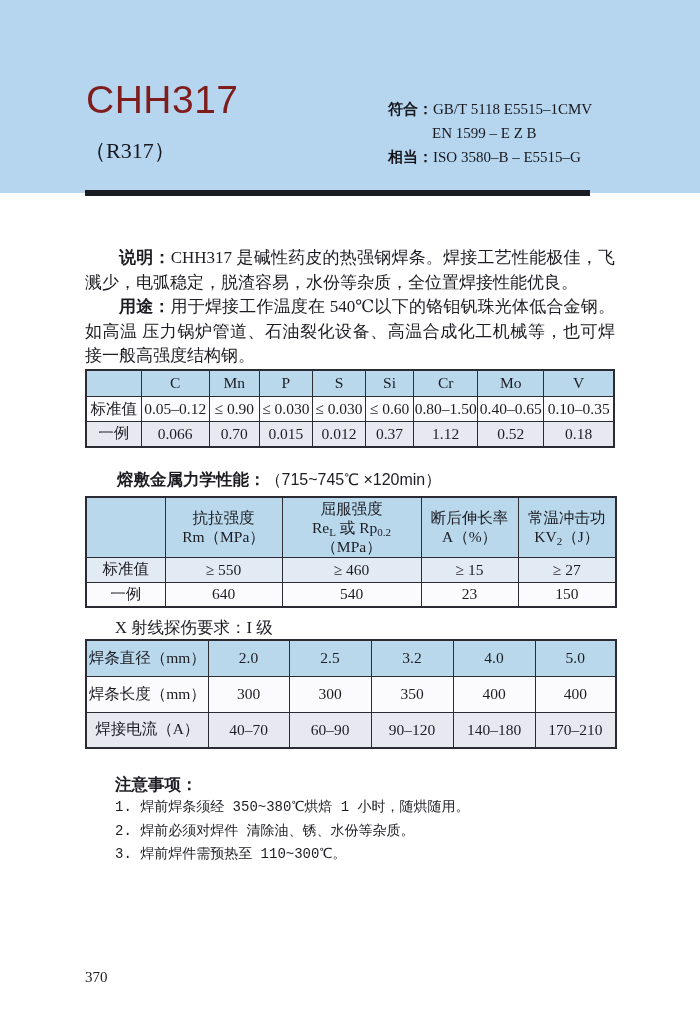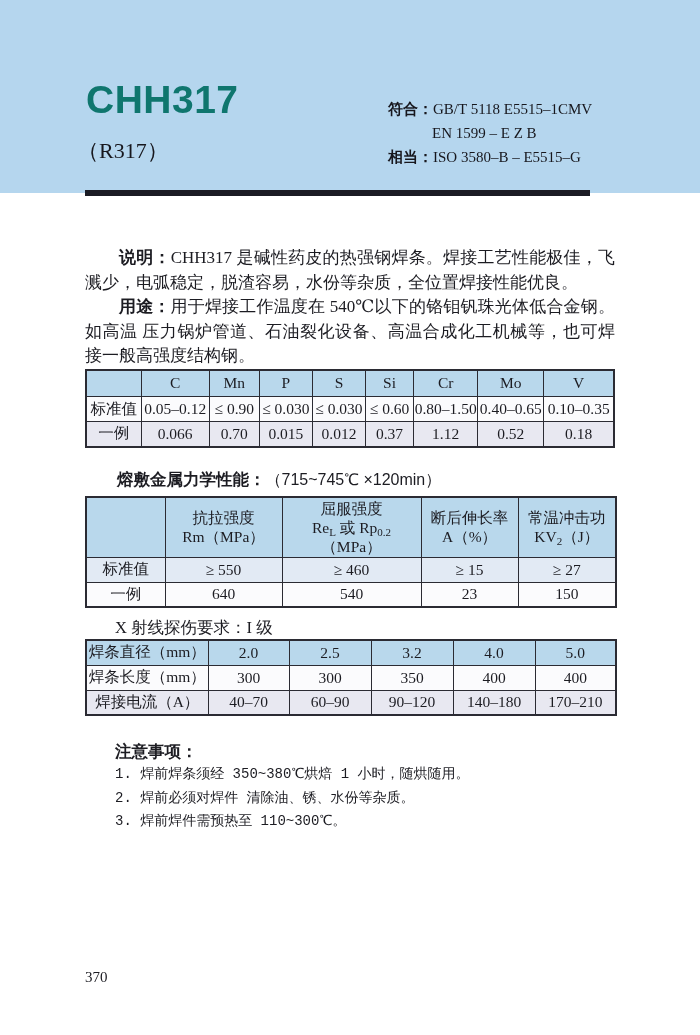--- a/index.html
+++ b/index.html
@@ -18,29 +18,29 @@
   .header-band {
     position: absolute;
     left: 0; top: 0;
     width: 700px; height: 193px;
     background: #b5d6ee;
   }
   .model-name {
     position: absolute;
     left: 86px; top: 80px;
     font-family: "Liberation Sans", "DejaVu Sans", sans-serif;
-    font-weight: 700;
+    font-weight: 400;
     font-size: 39px;
     letter-spacing: 0.5px;
-    color: #0f766e;
+    color: #7f1d1d;
     line-height: 1;
   }
   .model-alt {
     position: absolute;
-    left: 77px; top: 136px;
+    left: 84px; top: 136px;
     font-size: 22px;
     color: #17171d;
   }
   .standards {
     position: absolute;
     left: 388px; top: 97px;
     width: 240px;
     font-size: 15px;
     line-height: 24px;
     color: #17171d;
@@ -111,21 +111,21 @@
   }
   table.ctable { border: 2px solid #2b2b33; }
   .row-hdr td { background: #b9d8ec; }
   .row-a td  { background: #fbfbfd; }
   .row-b td  { background: #e8e8f1; }
   .row-c td  { background: #e2eaf4; }
   .chem-table td { height: 25px; }
   .chem-table tr.row-hdr td { height: 27px; }
   .mech-table td { height: 25px; }
   .mech-table tr.row-hdr td { height: 40px; line-height: 19px; }
-  .curr-table td { height: 25px; }
+  .curr-table td { height: 36px; }
   sub { font-size: 11px; vertical-align: -3px; line-height: 0; }
   sup { font-size: 11px; vertical-align: 5px; line-height: 0; }
   .mech-title-row { margin-top: 21px; margin-bottom: 5px; }
   .xray-note {
     margin-top: 9px;
     padding-left: 30px;
     font-size: 16.5px;
   }
   .curr-title-row { margin-top: 21px; margin-bottom: 7px; }
   

